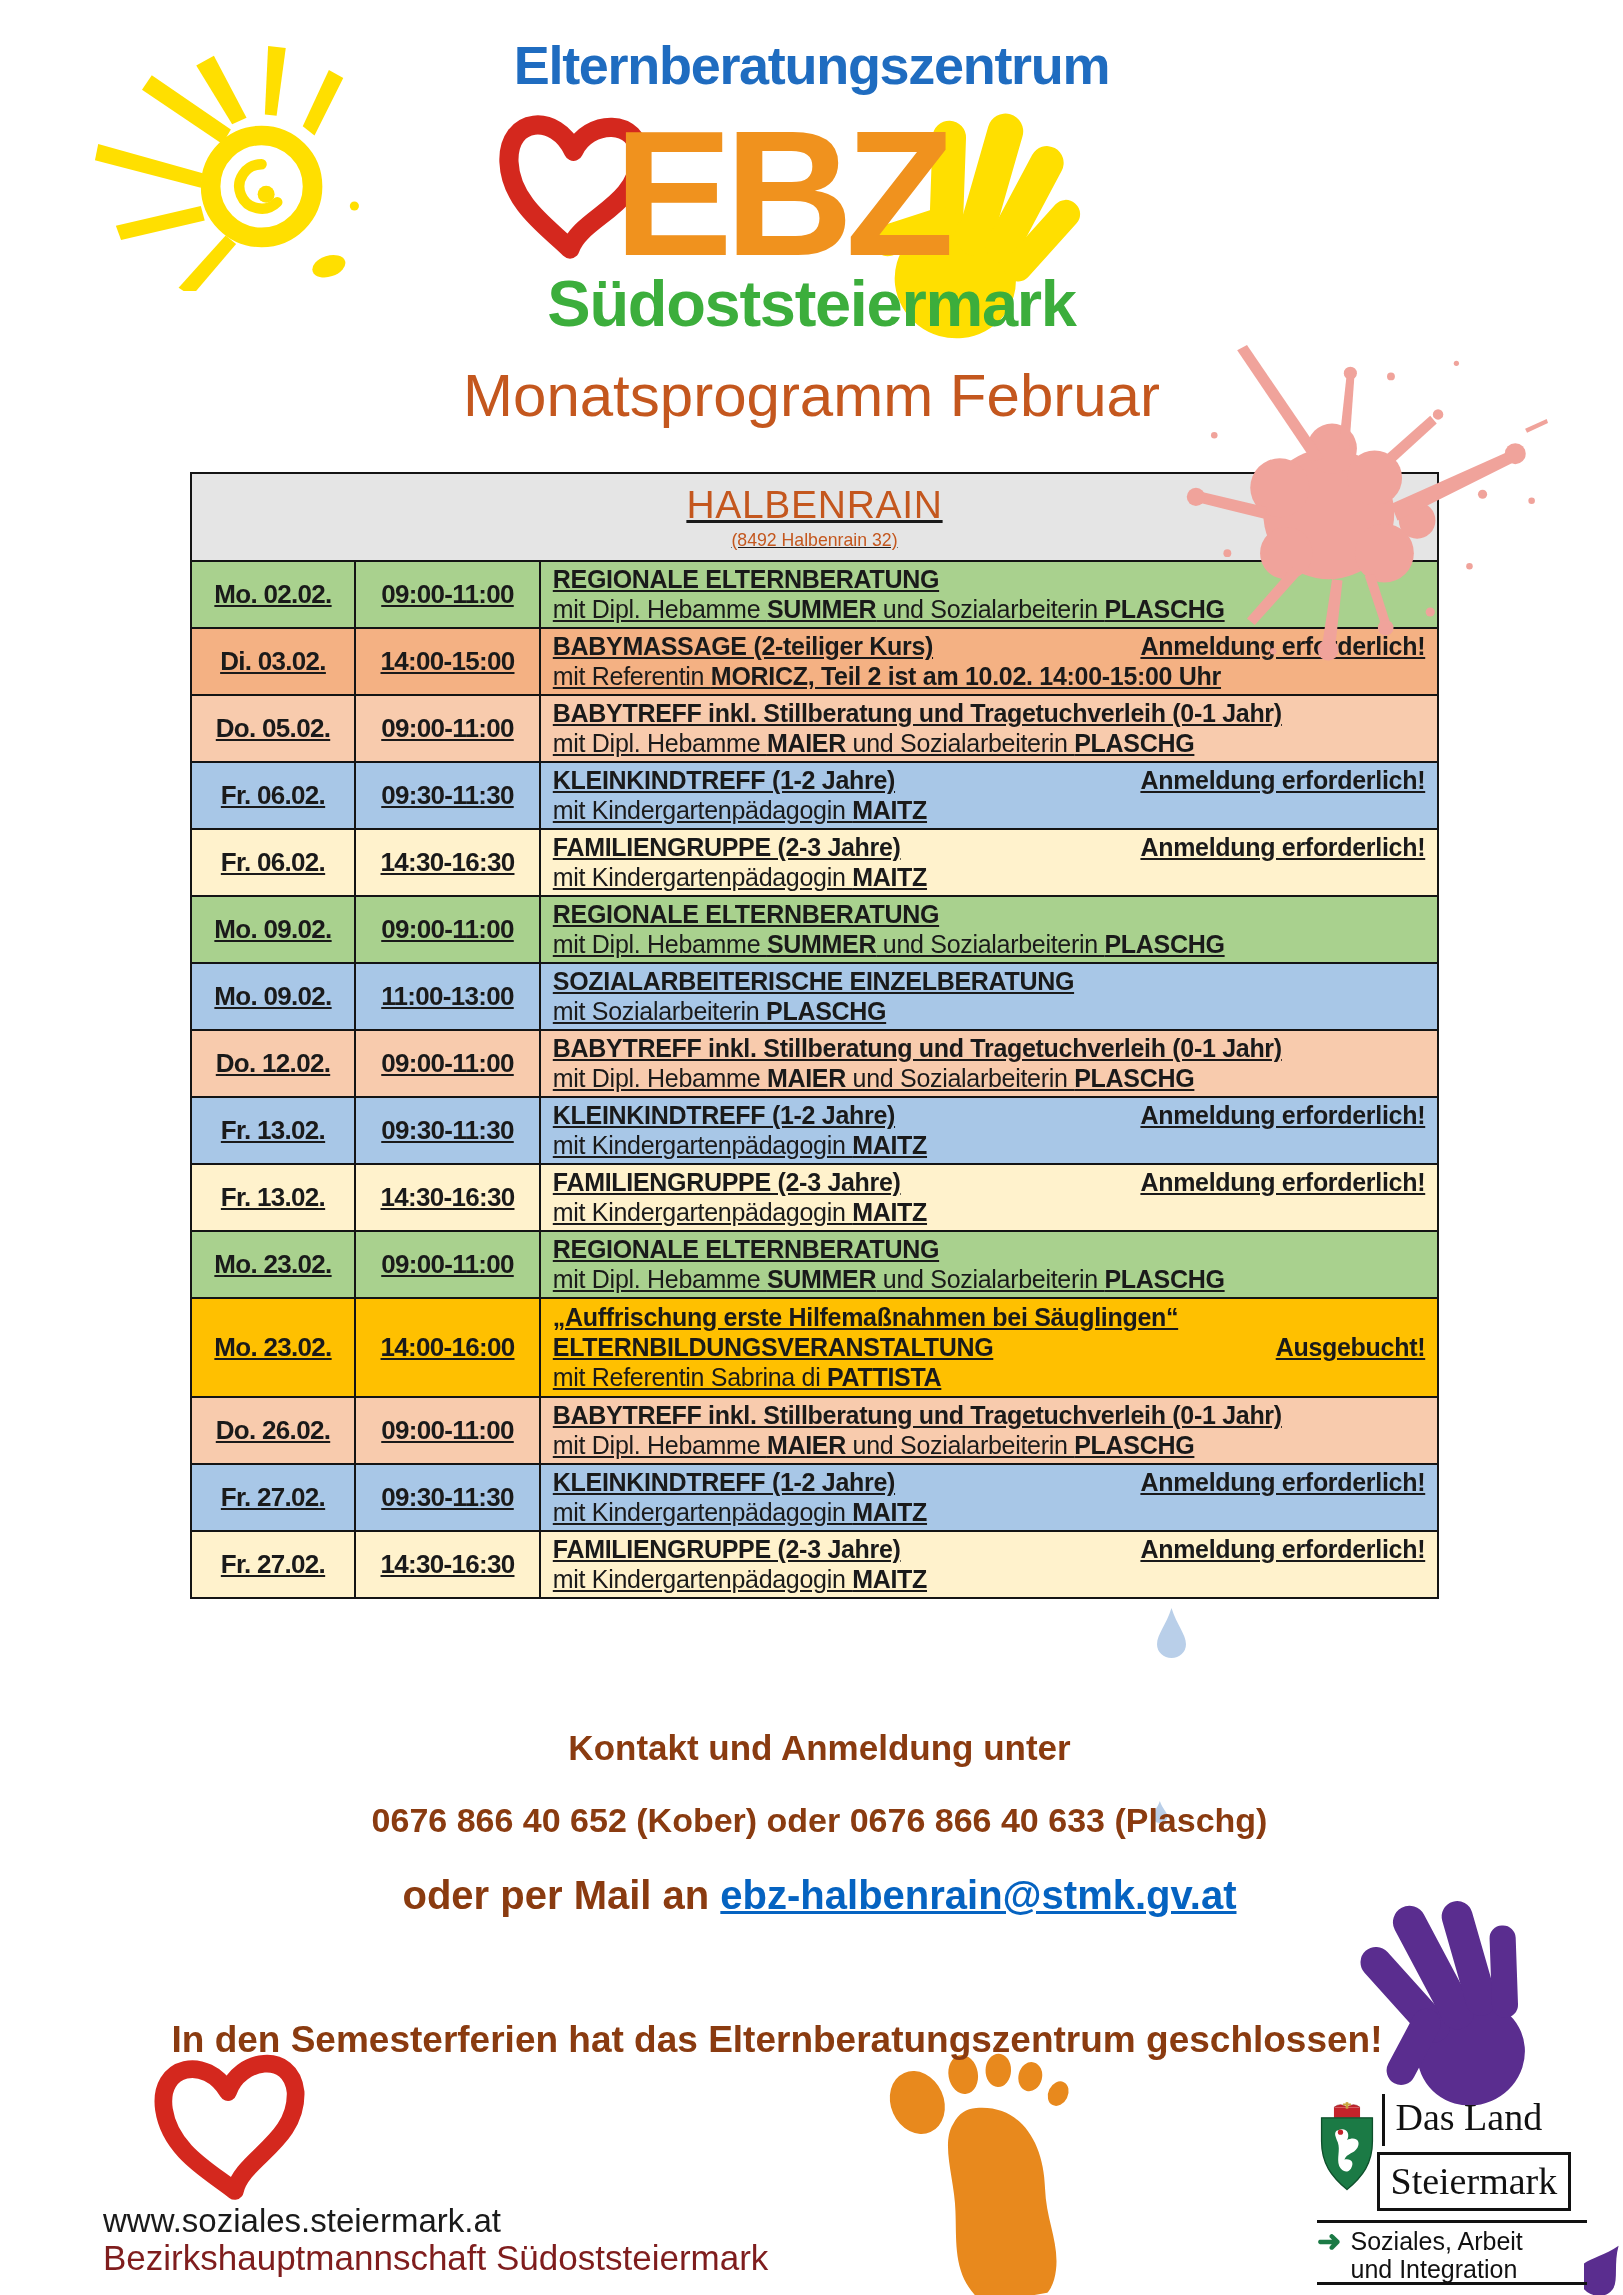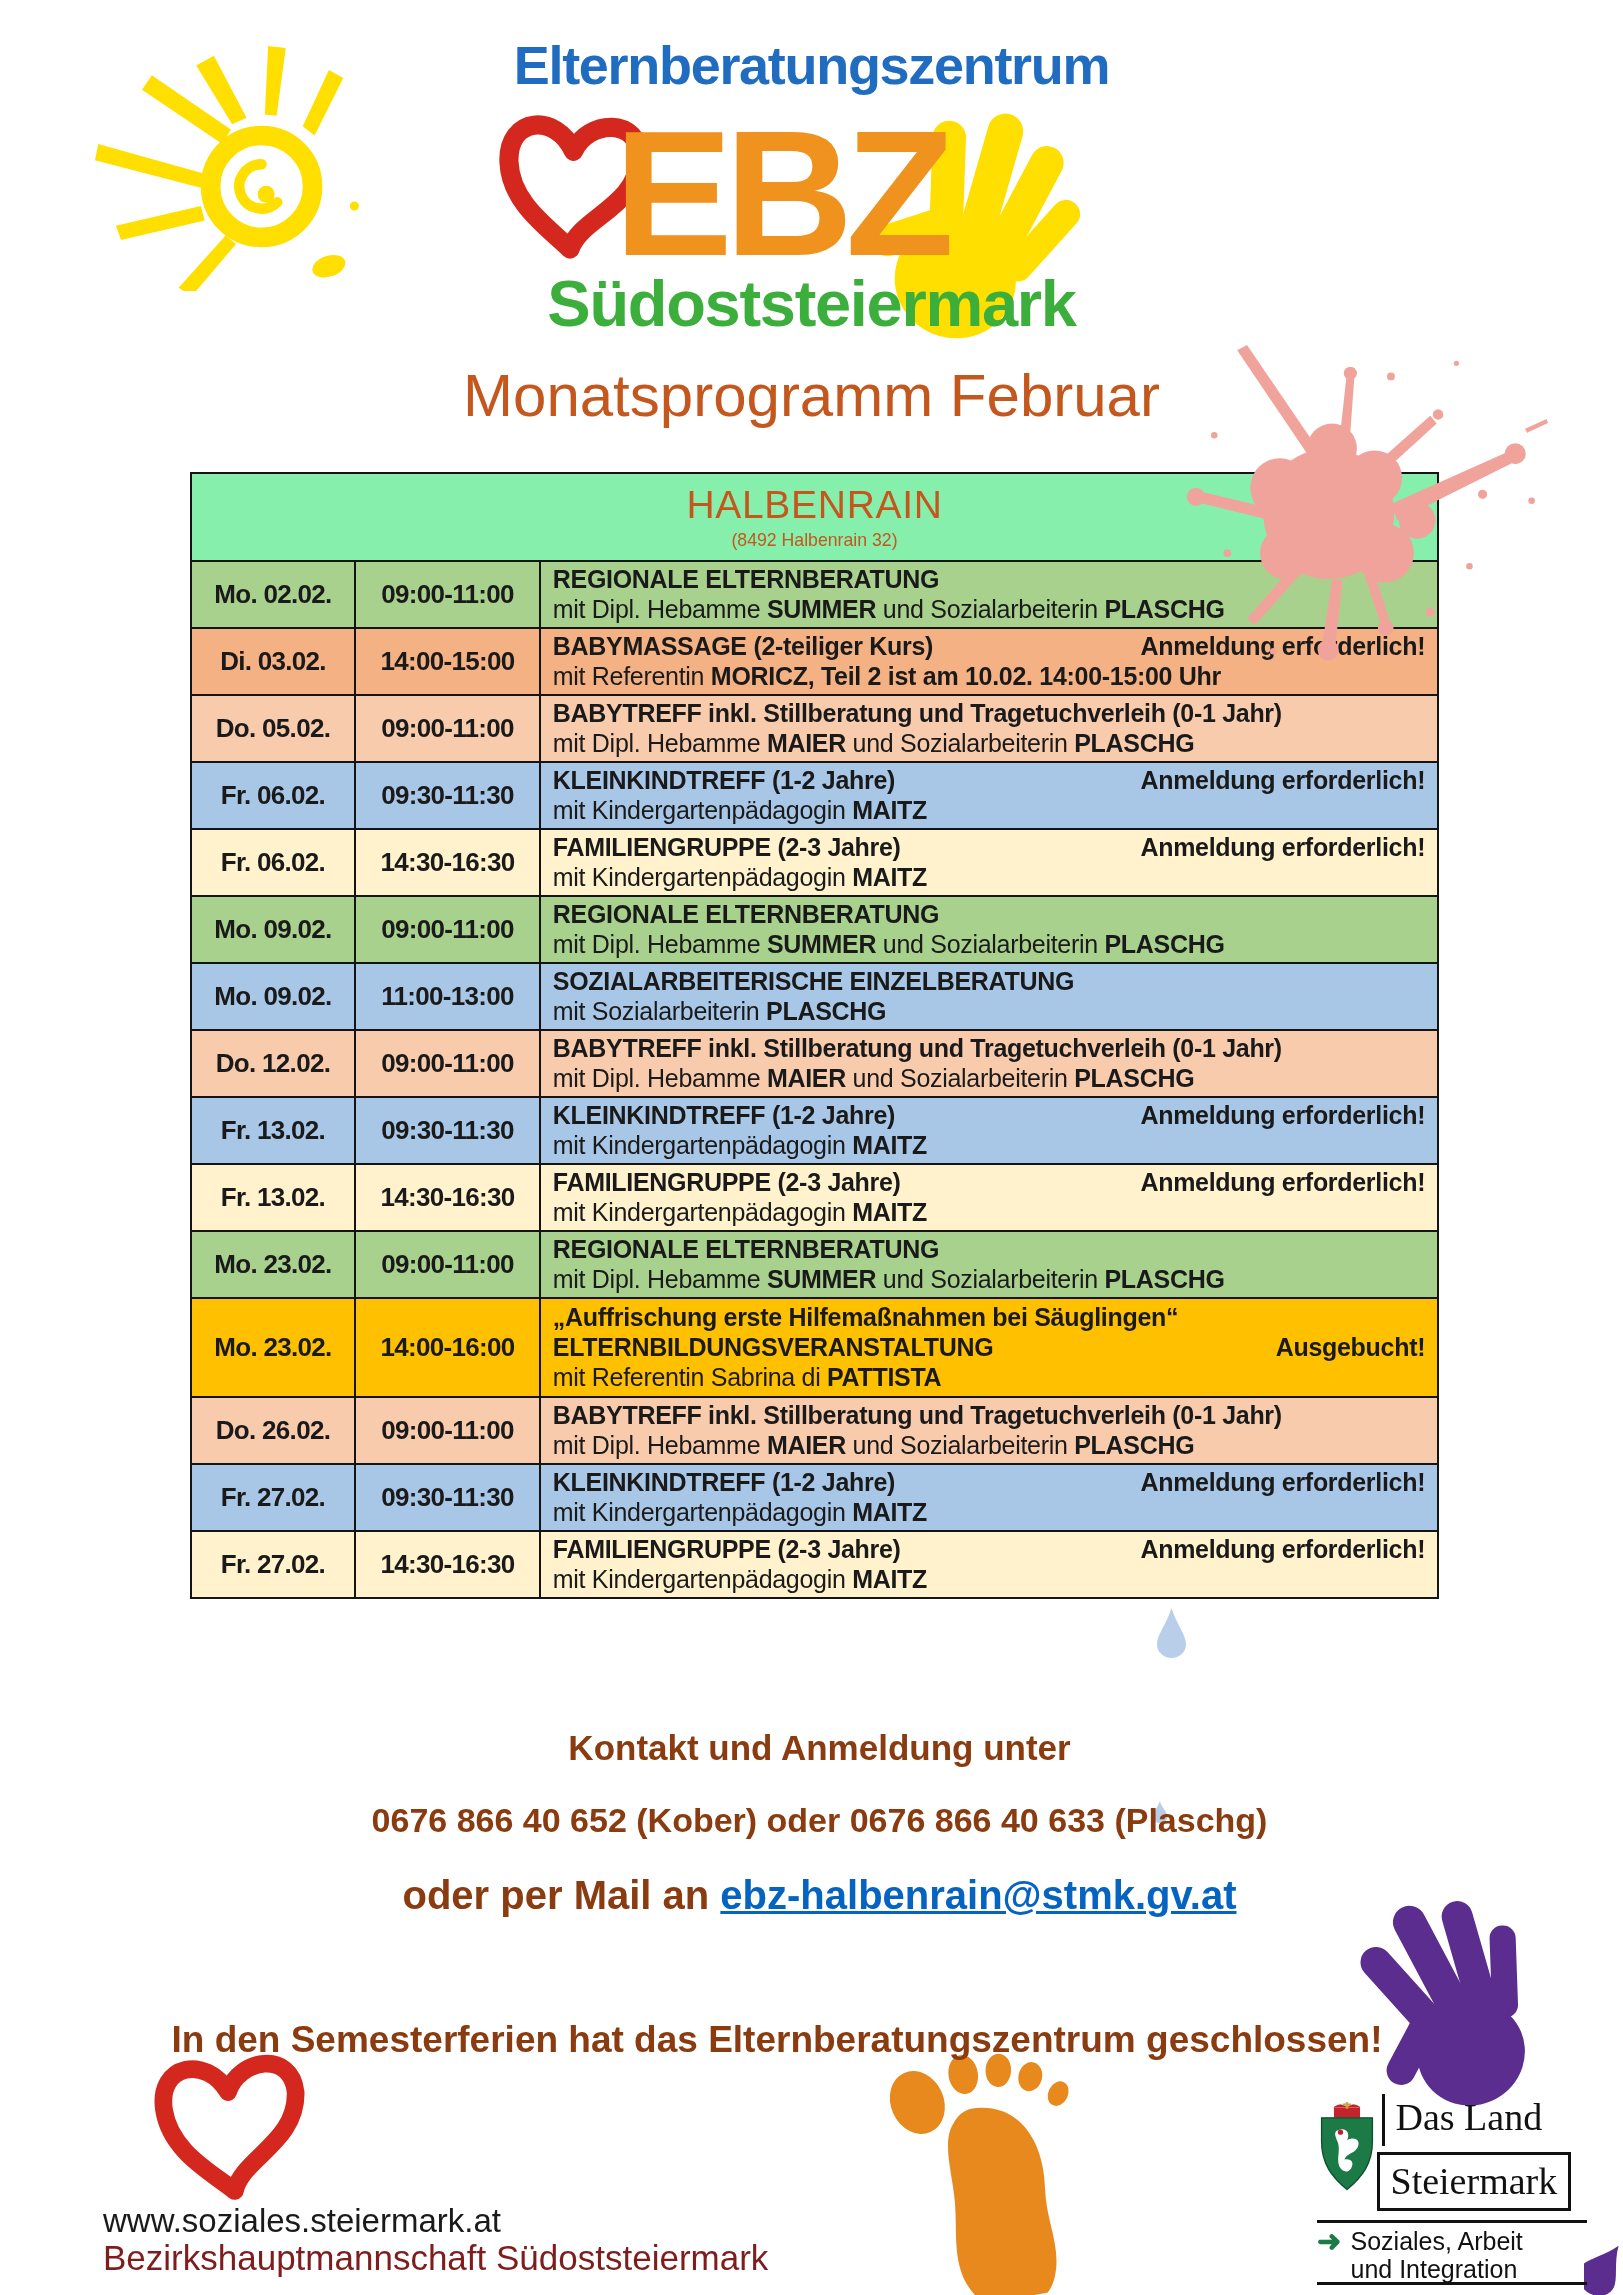--- a/index.html
+++ b/index.html
@@ -12,21 +12,21 @@
             color:#1f6cc0;letter-spacing:-1.3px;}
   .logo-ebz{left:614px;top:105px;font-size:178px;font-weight:bold;color:#f0921e;
             letter-spacing:-7.9px;line-height:1;z-index:3;}
   .logo-region{left:0;right:0;top:266px;text-align:center;font-size:65px;font-weight:bold;
                color:#3cae3c;letter-spacing:-1.3px;z-index:3;}
 
   
   .main-title{left:0;right:0;top:361px;text-align:center;font-size:60px;color:#c4571e;z-index:2;}
 
   
-  .schedule{left:190px;top:472px;width:1245px;border:2.6px solid #141414;background:#86efac;z-index:4;}
+  .schedule{left:190px;top:472px;width:1245px;border:2.6px solid #141414;background:#e5e5e5;z-index:4;text-decoration:underline;}
   .sched-header{height:86px;text-align:center;}
   .loc{padding-top:9.2px;font-size:39px;color:#c4571e;letter-spacing:0.7px;}
   .addr{margin-top:2.6px;font-size:17.7px;color:#c4571e;}
   .row{display:flex;border-top:2.6px solid #141414;height:65px;}
   .row.tall{height:97px;}
   .cell{box-sizing:border-box;}
   .c-date{flex:0 0 164px;border-right:2.6px solid #141414;display:flex;align-items:center;
           justify-content:center;font-weight:bold;font-size:26px;letter-spacing:-0.7px;}
   .c-time{flex:0 0 185px;border-right:2.6px solid #141414;display:flex;align-items:center;
           justify-content:center;font-weight:bold;font-size:26px;letter-spacing:-0.7px;}

